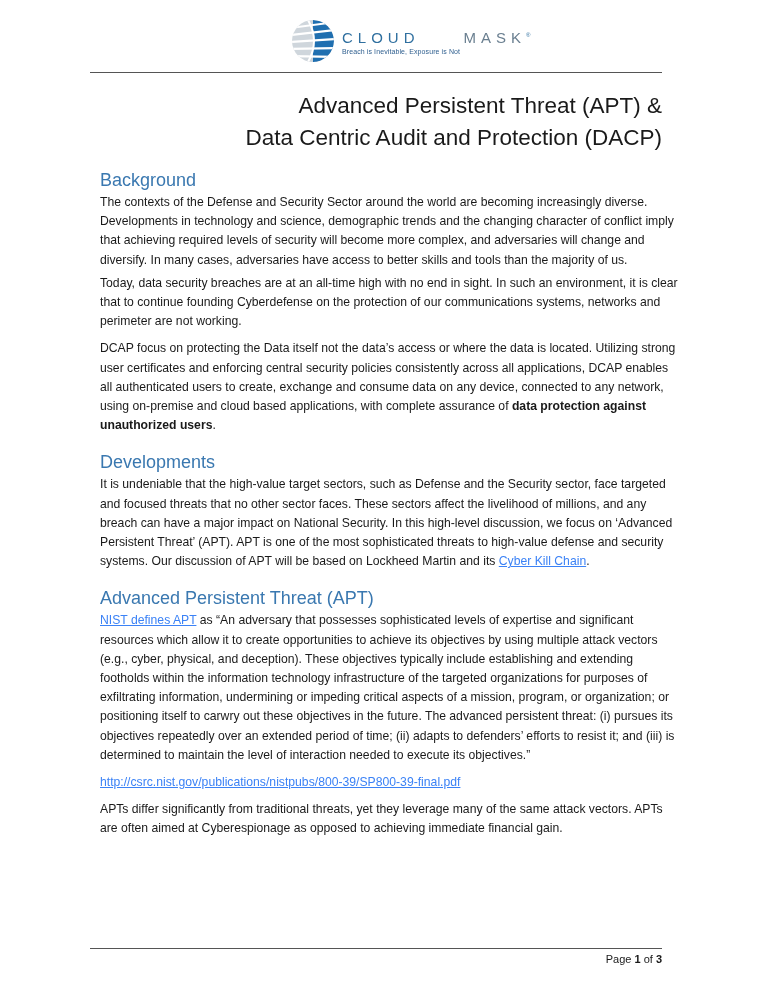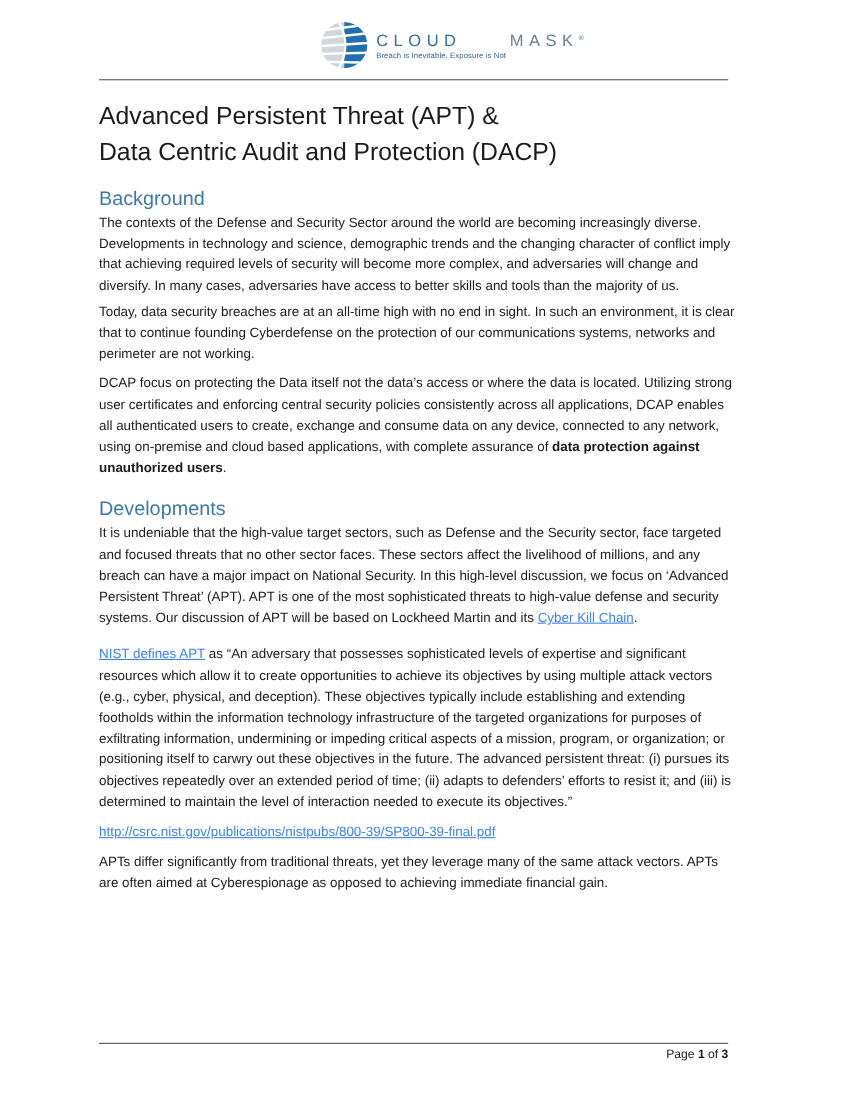--- a/index.html
+++ b/index.html
@@ -9,23 +9,23 @@
   .logo { position:absolute; left:290px; top:18px; height:46px; display:flex; align-items:center; }
   .logo svg { display:block; }
   .logo-text { margin-left:6px; }
   .brand { font-size:15px; letter-spacing:5px; color:#2f6f9f; line-height:16px; }
   .brand .mask { color:#6a7f90;padding-left:44px; }
   .brand .reg { font-size:6px; letter-spacing:0; vertical-align:super; }
   .tagline { font-size:7px; color:#2f5f8f; margin-top:2px; letter-spacing:0.1px; }
   .rule { position:absolute; left:90px; width:572px; height:1px; background:#555; }
   .rule.top { top:72px; }
   .rule.bottom { top:948px; }
-  .title { position:absolute; left:90px; width:572px; top:90px; text-align:left;
+  .title { position:absolute; left:90px; width:572px; top:90px; text-align:right;
            font-size:22.5px; line-height:32px; color:#1a1a1a; }
-  .content { position:absolute; left:90px; top:167px; width:580px; }
+  .content { position:absolute; left:100px; top:167px; width:580px; }
   h2 { font-weight:normal; color:#3a78b0; font-size:18px; margin:0; line-height:26px; }
   p { margin:0 0 8px 0; font-size:12.2px; line-height:19.2px; }
   p.tight { margin-bottom:4px; }
   a { color:#3b82f6; text-decoration:underline; }
   .gap { height:6px; }
   .footer { position:absolute; right:106px; top:953px; font-size:11px; }
   .footer b { font-weight:bold; }
 </style>
 </head>
 <body>
@@ -69,20 +69,21 @@
     <h2>Background</h2>
     <p class="tight">The contexts of the Defense and Security Sector around the world are becoming increasingly diverse. Developments in technology and science, demographic trends and the changing character of conflict imply that achieving required levels of security will become more complex, and adversaries will change and diversify.  In many cases, adversaries have access to better skills and tools than the majority of us.</p>
     <p>Today, data security breaches are at an all-time high with no end in sight. In such an environment, it is clear that to continue founding Cyberdefense on the protection of our communications systems, networks and perimeter are not working.</p>
     <p><span>DCAP focus on protecting the Data itself not the data’s access or where the data is located. Utilizing strong user certificates and enforcing central security policies consistently across all applications, DCAP enables all authenticated users to create, exchange and consume data on any device, connected to any network, using on-premise and cloud based applications, with complete assurance of </span><b>data protection against unauthorized users</b><span>.</span></p>
     <div class="gap"></div>
 
     <h2>Developments</h2>
     <p><span>It is undeniable that the high-value target sectors, such as Defense and the Security sector, face targeted and focused threats that no other sector faces. These sectors affect the livelihood of millions, and any breach can have a major impact on National Security.  In this high-level discussion, we focus on ‘Advanced Persistent Threat’ (APT). APT is one of the most sophisticated threats to high-value defense and security systems. Our discussion of APT will be based on Lockheed Martin and its </span><a href="#">Cyber Kill Chain</a><span>.</span></p>
     <div class="gap"></div>
 
+    <h2>Advanced Persistent Threat (APT)</h2>
     <p><a href="#">NIST defines APT</a><span> as “An adversary that possesses sophisticated levels of expertise and significant resources which allow it to create opportunities to achieve its objectives by using multiple attack vectors (e.g., cyber, physical, and deception). These objectives typically include establishing and extending footholds within the information technology infrastructure of the targeted organizations for purposes of exfiltrating information, undermining or impeding critical aspects of a mission, program, or organization; or positioning itself to carwry out these objectives in the future. The advanced persistent threat: (i) pursues its objectives repeatedly over an extended period of time; (ii) adapts to defenders’ efforts to resist it; and (iii) is determined to maintain the level of interaction needed to execute its objectives.”</span></p>
     <p><a href="#">http://csrc.nist.gov/publications/nistpubs/800-39/SP800-39-final.pdf</a></p>
     <p>APTs differ significantly from traditional threats, yet they leverage many of the same attack vectors. APTs are often aimed at Cyberespionage as opposed to achieving immediate financial gain.</p>
   </div>
 
   <div class="rule bottom"></div>
 
   <div class="footer">
     <span>Page</span> <b>1</b> <span>of</span> <b>3</b>
   </div>

